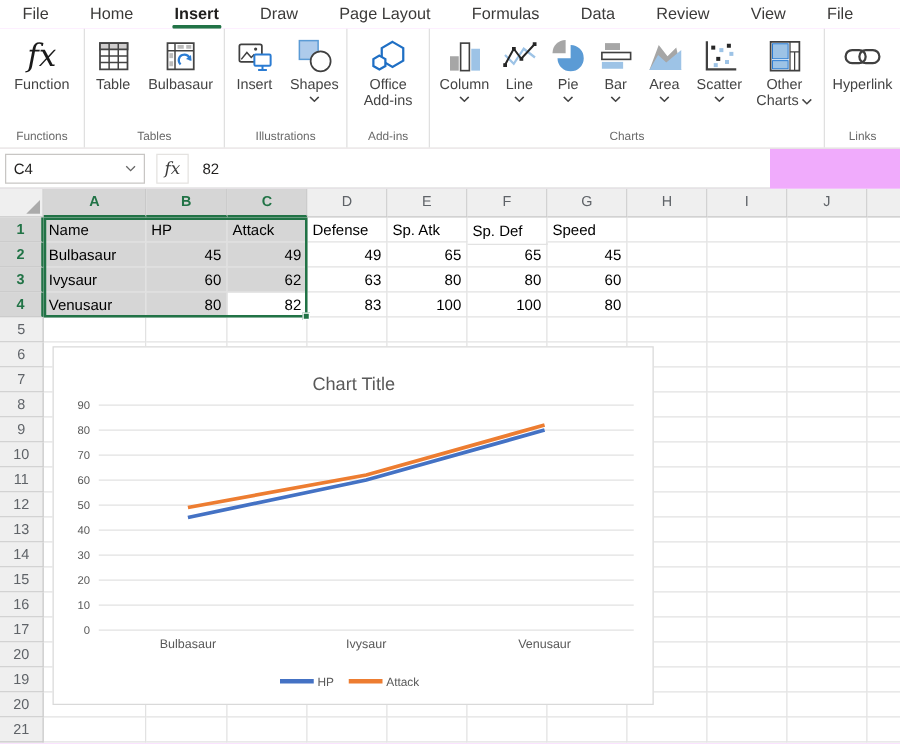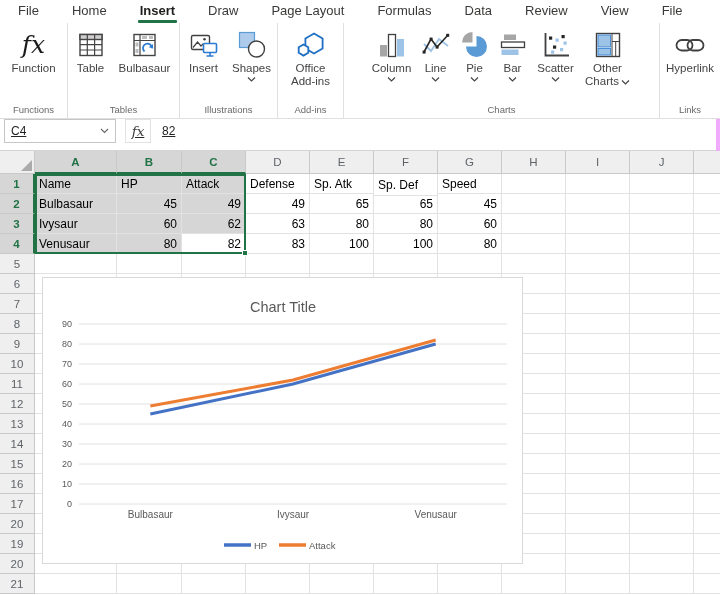--- a/index.html
+++ b/index.html
@@ -23,22 +23,22 @@
   .ritems{display:flex;justify-content:center;align-items:flex-start;gap:2px;height:78px;}
   .glabel{position:absolute;left:0;right:0;bottom:3px;text-align:center;font-size:9.5px;color:#696969;}
   .ritem{display:flex;flex-direction:column;align-items:center;padding-top:6px;cursor:default;}
   .ricon{height:31px;display:flex;align-items:center;justify-content:center;}
   .rlabel{font-size:11.5px;color:#444;line-height:13px;text-align:center;margin-top:2px;}
   .chev{margin-top:2px;line-height:0;}
   .chev.inline{display:inline-block;margin:0 0 0 2px;}
   .fxglyph{font-family:"DejaVu Serif",serif;font-style:italic;font-size:25px;color:#1a1a1a;line-height:30px;}
 
   
-  .fbar{position:absolute;left:0;top:119px;width:716px;height:32px;background:#fff;
-        border-bottom:1px solid #D4D4D4;display:flex;padding-left:4px;text-decoration:underline;}
+  .fbar{position:absolute;left:0;top:119px;width:616px;height:32px;background:#fff;
+        border-bottom:1px solid #D4D4D4;display:flex;align-items:center;padding-left:4px;}
   .namebox{width:112px;height:24px;border:1px solid #C8C6C4;display:flex;align-items:center;
            justify-content:space-between;padding:0 6px;font-size:12px;color:#201f1e;}
   .fxbtn{width:26px;height:24px;border:1px solid #E4E2E0;margin-left:9px;display:flex;align-items:center;
          justify-content:center;font-family:"DejaVu Serif",serif;font-style:italic;font-size:13.5px;color:#3b3b3b;}
   .finput{flex:1;height:24px;line-height:24px;font-size:12px;color:#201f1e;padding-left:11px;}
 
   
   .sheet{position:absolute;left:0;top:151px;width:720px;height:444px;background:#fff;overflow:hidden;}
   .hdr{position:absolute;background:#EFEFEF;border-right:1px solid #C9C9C9;border-bottom:1px solid #C9C9C9;
        font-size:11.5px;color:#5f6368;display:flex;align-items:center;justify-content:center;}
@@ -218,20 +218,32 @@
         </div>
         <div class="ritem" style="width:36px">
           <span class="ricon">
             <svg width="30" height="28">
                 <rect x="6" y="3.5" width="12" height="5.5" fill="#A6A6A6"></rect>
                 <rect x="3.5" y="11" width="23" height="5.5" fill="#fff" stroke="#404040" stroke-width="1.3"></rect>
                 <rect x="3.5" y="18.5" width="17" height="5.5" fill="#9DC3E6"></rect>
               </svg>
           </span>
           <span class="rlabel">Bar</span>
+          <span class="chev"><svg width="9" height="5">
+                <polyline points="1,0.5 4.5,4 8,0.5" fill="none" stroke="#444" stroke-width="1.2"></polyline>
+              </svg></span>
+        </div>
+        <div class="ritem" style="width:38px">
+          <span class="ricon">
+            <svg width="30" height="28">
+                <path d="M2.5 25 L10 5 L17 14 L24 7 L28 25 Z" fill="#A6A6A6"></path>
+                <path d="M2.5 25 L9.5 13 L16 19 L28 9 L28 25 Z" fill="#9DC3E6"></path>
+              </svg>
+          </span>
+          <span class="rlabel">Area</span>
           <span class="chev"><svg width="9" height="5">
                 <polyline points="1,0.5 4.5,4 8,0.5" fill="none" stroke="#444" stroke-width="1.2"></polyline>
               </svg></span>
         </div>
         <div class="ritem" style="width:46px">
           <span class="ricon">
             <svg width="30" height="28">
                 <path d="M4.5 2 V24.5 H28" fill="none" stroke="#404040" stroke-width="1.8"></path>
                 <rect x="8" y="5.5" width="3.2" height="3.2" fill="#262626"></rect>
                 <rect x="20.5" y="4" width="3.2" height="3.2" fill="#262626"></rect>

